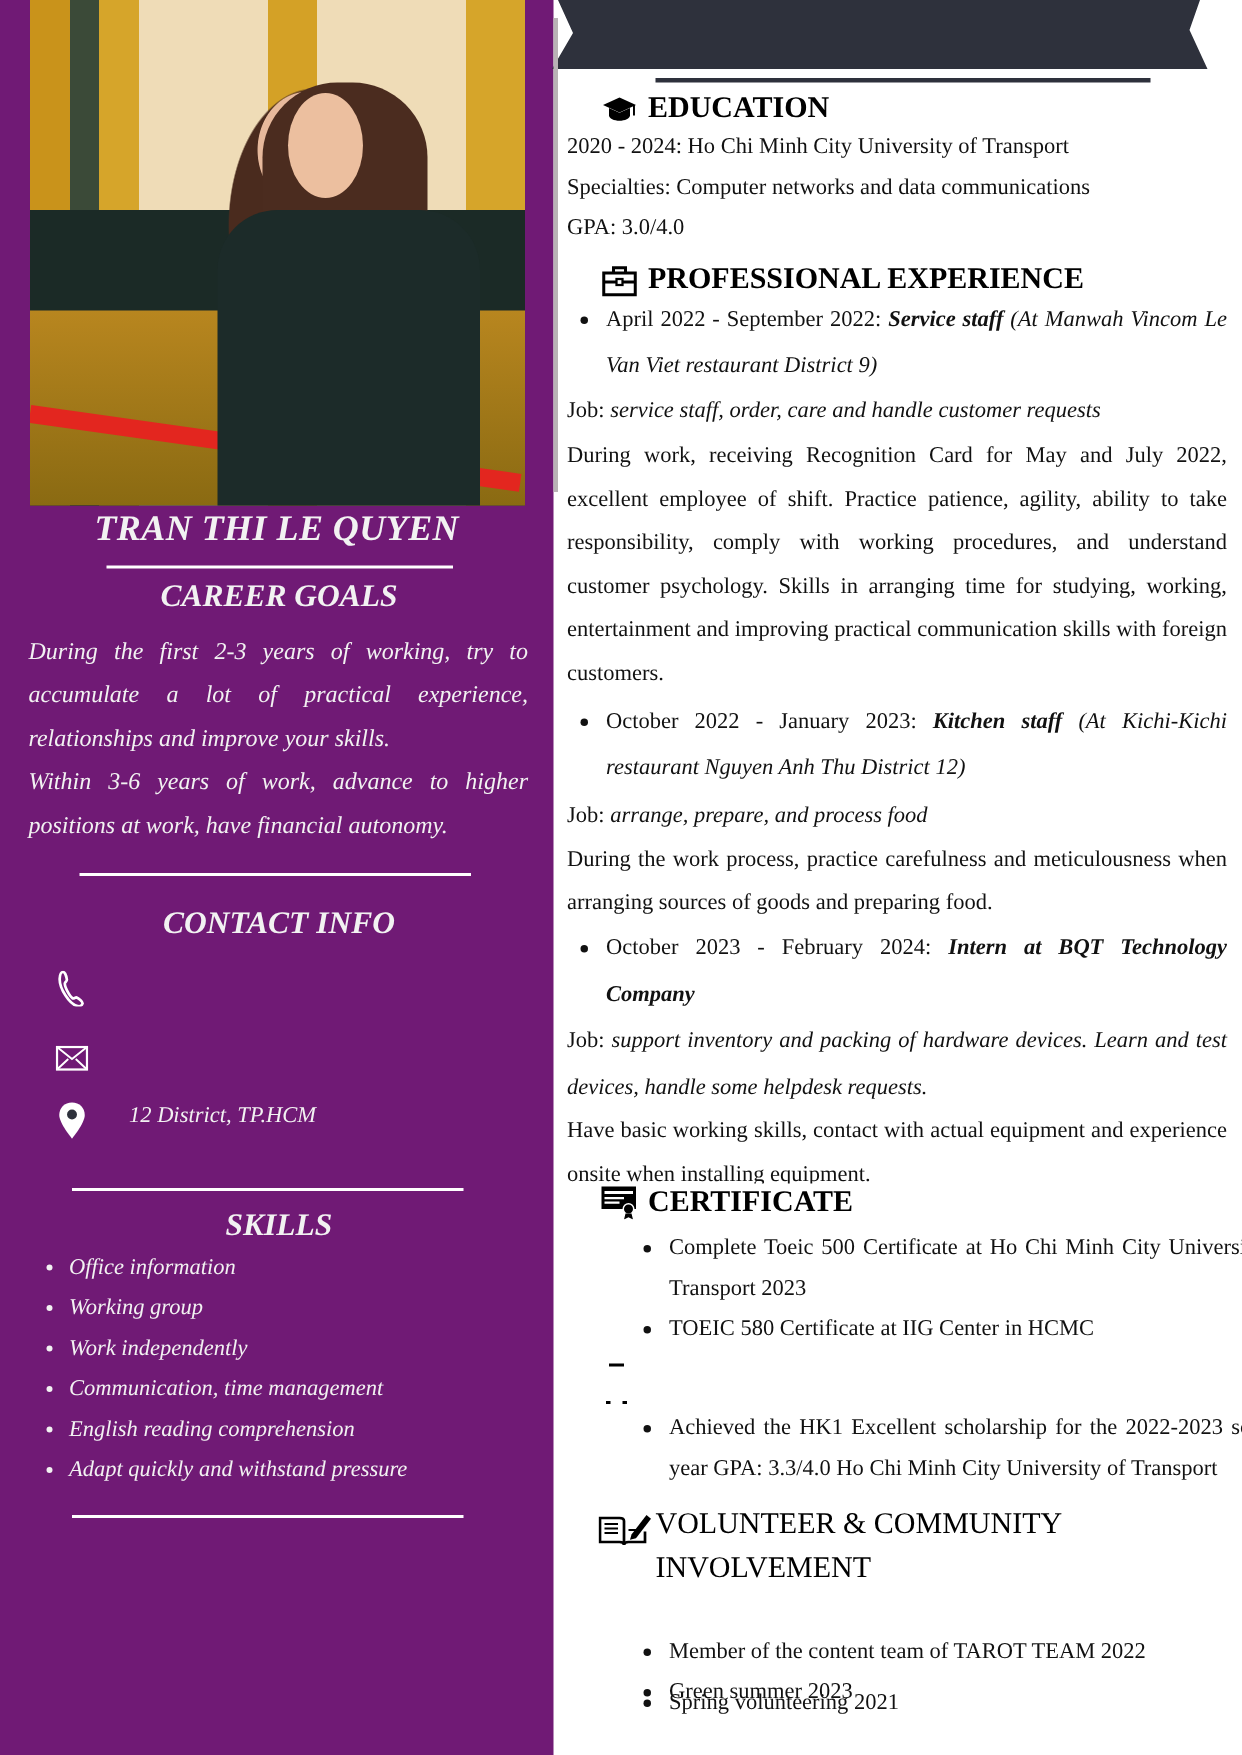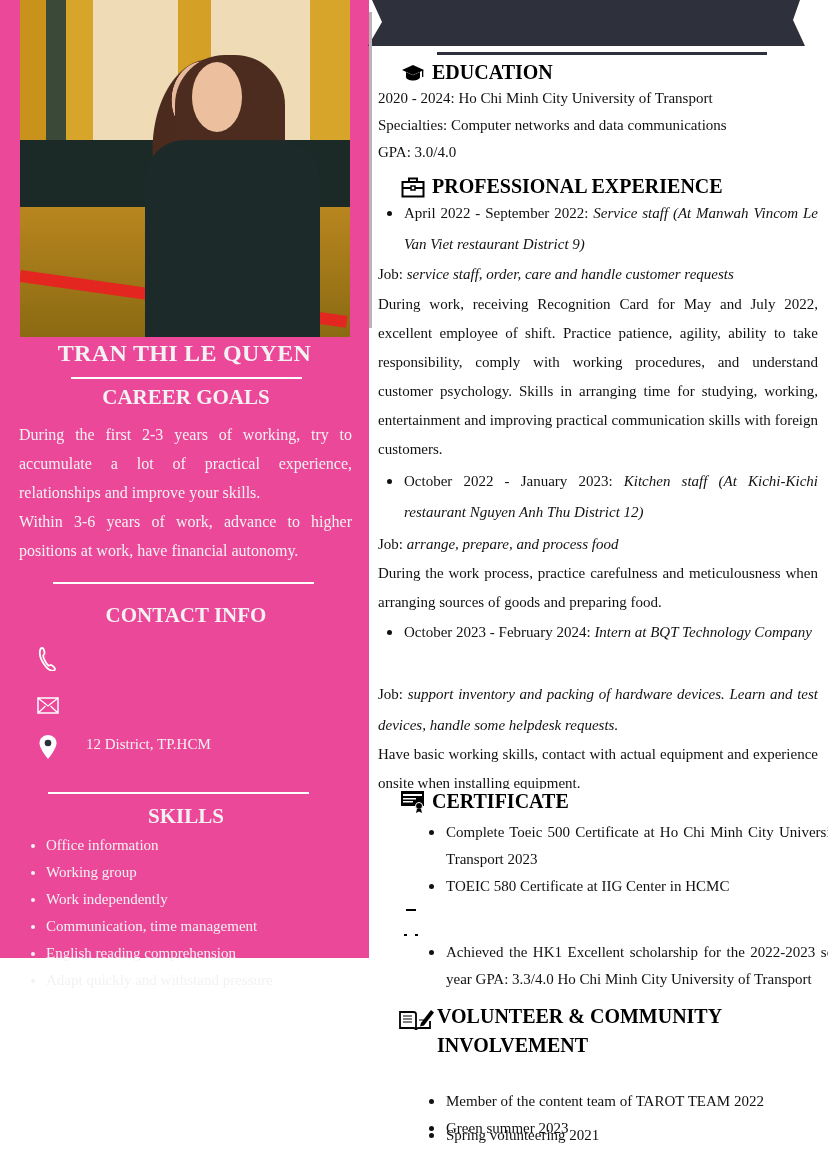--- a/index.html
+++ b/index.html
@@ -3,22 +3,22 @@
 <meta charset="utf-8">
 <style>
   html, body { margin: 0; padding: 0; }
   body {
     width: 828px; height: 1170px; position: relative; overflow: hidden;
     background: #ffffff;
     font-family: "Liberation Serif", "DejaVu Serif", serif;
     color: #111;
   }
   .sidebar {
-    position: absolute; left: 0; top: 0; width: 369px; height: 958px;
-    background: #ec4899; color: #f2f2f2;
+    position: absolute; left: 0; top: 0; width: 369px; height: 1170px;
+    background: #701a75; color: #f2f2f2; font-style: italic;
   }
   .photo {
     position: absolute; left: 20px; top: 0; width: 330px; height: 337px;
     overflow: hidden;
     background:
       radial-gradient(ellipse 60px 70px at 185px 100px, #e7b99c 0 55%, transparent 56%),
       radial-gradient(ellipse 95px 150px at 190px 150px, #4a2b1e 0 60%, transparent 61%),
       linear-gradient(180deg, transparent 0 140px, #1b2a26 140px),
       linear-gradient(90deg, #c9931b 0 8%, #3b4a38 8% 14%, #d6a52a 14% 22%, #efdcb7 22% 48%, #d4a126 48% 58%, #efdcb7 58% 88%, #d6a52a 88% 100%);
   }
@@ -81,21 +81,21 @@
   .bullet-item::before {
     content: ""; position: absolute; left: -17px; width: 5px; height: 5px;
     border-radius: 50%; background: #111;
   }
   .b31 { line-height: 31px; }
   .b31::before { top: 13px; }
   .b27 { line-height: 27px; margin-left: 42px; }
   .b27::before { top: 11px; }
   .justline { text-align: justify; text-align-last: left; }
   em { font-style: italic; }
-  .bi { font-weight: normal; font-style: italic; }
+  .bi { font-weight: bold; font-style: italic; }
 </style>
 </head>
 <body>
 
 <div class="sidebar">
   <div class="photo" title="Profile photo of Tran Thi Le Quyen">
     <div class="floor"></div>
     <div class="ribbon"></div>
     <div class="hair"></div>
     <div class="person"></div>
@@ -232,19 +232,19 @@
 <div class="bullet-item b27 justline" style="top:939px;">Achieved the HK1 Excellent scholarship for the 2022-2023 school year GPA: 3.3/4.0 Ho Chi Minh City University of Transport</div>
 
 <div style="position:absolute; left:399px; top:1008px;">
   <svg width="36" height="24" viewBox="0 0 36 24">
       <path d="M1 4h13c2 0 3 1 3 2v16c0-1-1-2-3-2H1z" fill="none" stroke="#000" stroke-width="1.8"></path>
       <path d="M31 13v7H20c-2 0-3 1-3 2" fill="none" stroke="#000" stroke-width="1.8"></path>
       <path d="M4 8h9M4 11h9M4 14h9M20 12h5" stroke="#000" stroke-width="1.2"></path>
       <path d="M22 15l10-13 3 2.5-10 13-4 1z" fill="#000"></path>
     </svg>
 </div>
-<div style="position:absolute; left:437px; top:1002px; font-weight:bold; font-size:20px; line-height:29px; color:#000;">
+<div style="position:absolute; left:437px; top:1002px; font-weight:normal; font-size:20px; line-height:29px; color:#000;">
   <div>VOLUNTEER &amp; COMMUNITY</div>
   <div>INVOLVEMENT</div>
 </div>
 <div class="bullet-item b27" style="top:1122px;">Spring volunteering 2021</div>
 <div class="bullet-item b27" style="top:1088px;">Member of the content team of TAROT TEAM 2022</div>
 <div class="bullet-item b27" style="top:1115px;">Green summer 2023</div>
 
 </body></html>

